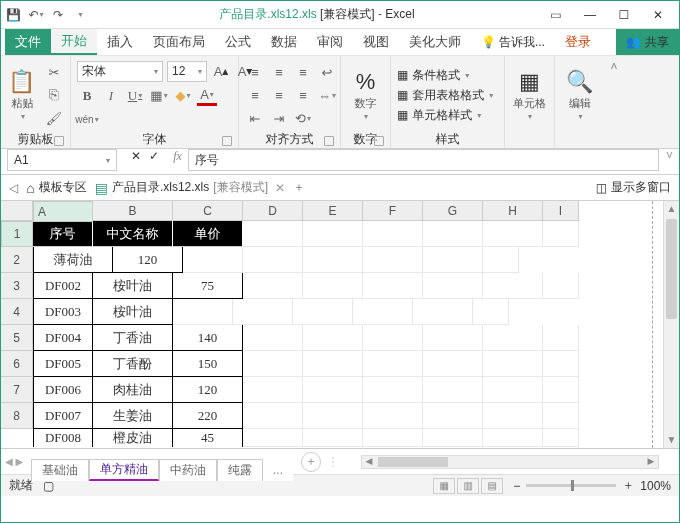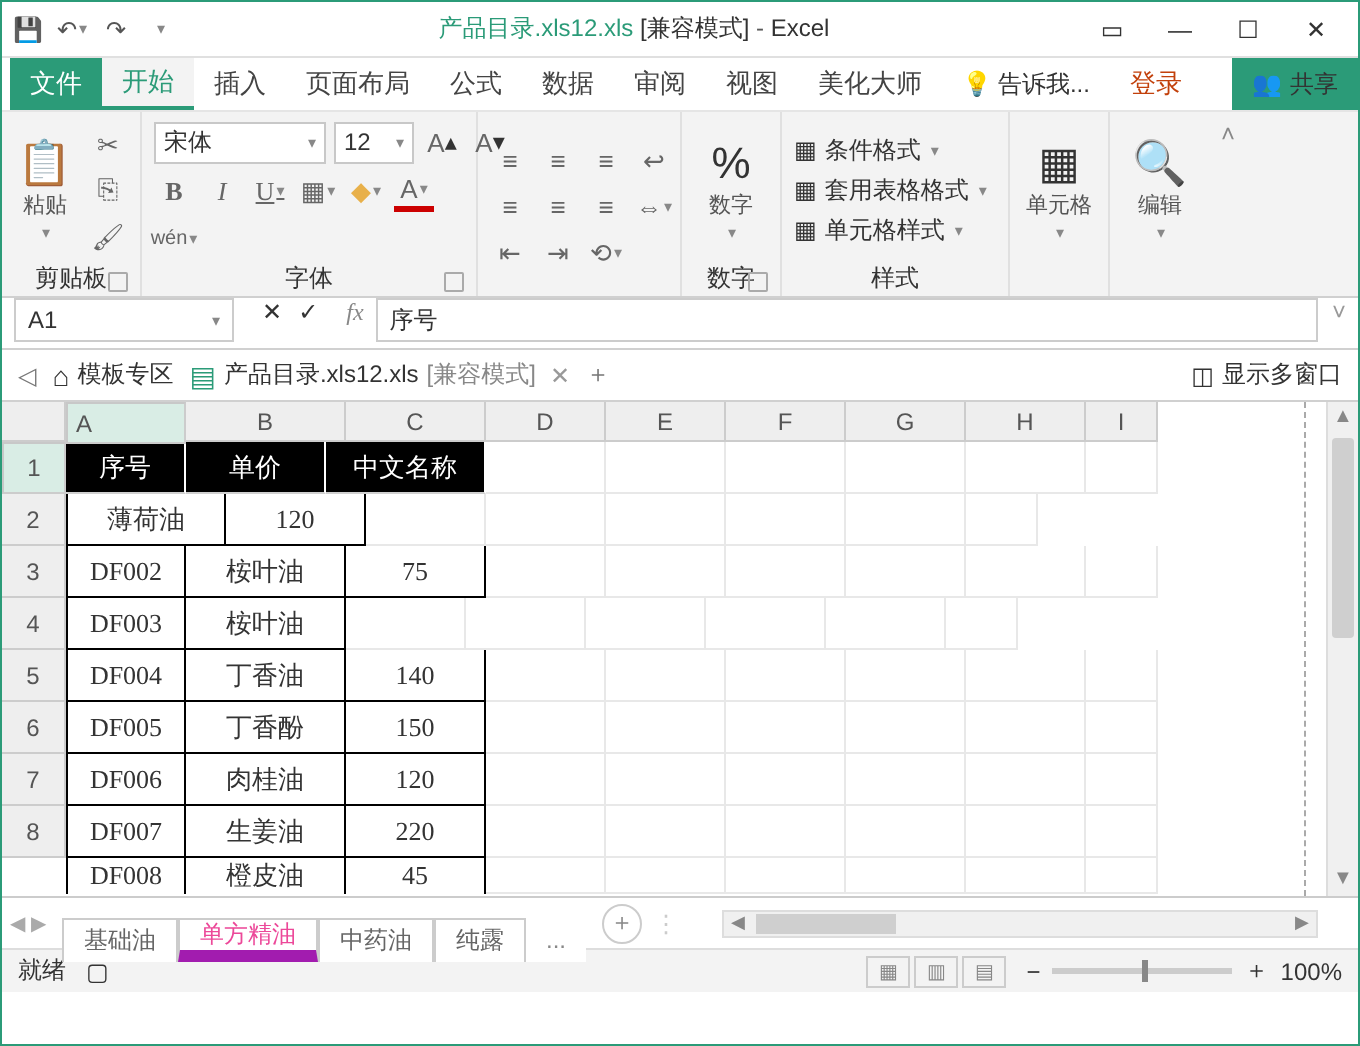--- a/index.html
+++ b/index.html
@@ -64,21 +64,21 @@
 .td.hdr:last-child{border-right:1px solid #000}
 .td.data{border:1px solid #000;border-top:none;border-left:none;justify-content:center}
 .tr .td.data:first-child{border-left:1px solid #000}
 .td.empty{border-right:1px solid #e8e8e8;border-bottom:1px solid #e8e8e8}
 .vscroll{position:absolute;right:0;top:0;width:16px;bottom:0;background:#f0f0f0;border-left:1px solid #ddd}
 .vscroll .up,.vscroll .down{height:16px;text-align:center;color:#888;font-size:10px;line-height:16px}
 .vscroll .thumb{position:absolute;left:2px;right:2px;top:18px;height:100px;background:#cfcfcf;border-radius:2px}
 .sheet-tabs{height:26px;background:#fff;display:flex;align-items:center;border-top:1px solid #ccc;padding-left:30px;position:relative}
 .stnav{position:absolute;left:4px;display:flex;gap:4px;color:#aaa;font-size:10px}
 .stab{padding:0 10px;height:22px;display:flex;align-items:center;border:1px solid #ccc;border-bottom:none;color:#666;font-size:12px;background:#fff;margin-top:16px}
-.stab.active{background:#fff;color:#ec4899;border-bottom:6px solid #a21caf;font-weight:normal}
+.stab.active{background:#fff;color:#4c1d95;border-bottom:2px solid #a21caf;font-weight:normal}
 .stab.more{border:none;color:#888}
 .newsheet{width:20px;height:20px;border:1px solid #ccc;border-radius:10px;display:flex;align-items:center;justify-content:center;color:#888;margin-left:8px}
 .hscroll{flex:1;margin:0 20px 0 16px;height:14px;background:#f0f0f0;position:relative;border:1px solid #ddd}
 .hscroll .l,.hscroll .r{position:absolute;width:14px;text-align:center;color:#888;font-size:9px;top:0}
 .hscroll .l{left:0}.hscroll .r{right:0}
 .hscroll .thumb{position:absolute;left:16px;width:70px;top:1px;bottom:1px;background:#cfcfcf}
 .status{height:22px;background:#f3f3f3;display:flex;align-items:center;padding:0 8px;border-top:1px solid #ddd;color:#666;font-size:11px}
 .status .mid{flex:1}
 .status .views{display:flex;gap:2px}
 .status .views span{width:22px;height:16px;border:1px solid #ccc;display:inline-flex;align-items:center;justify-content:center;font-size:10px;color:#888}
@@ -196,20 +196,21 @@
         <span class="ibtn">≡</span>
         <span class="ibtn">⇔<span class="dd">▾</span></span>
       </div>
       <div class="row">
         <span class="ibtn">⇤</span>
         <span class="ibtn">⇥</span>
         <span class="ibtn">⟲<span class="dd">▾</span></span>
       </div>
     </div>
       </div>
+    <div class="label"><span>对齐方式</span><span class="dlg"></span></div>
   </div>
 
   <div class="rgroup" style="width:50px">
     <div class="body">
       <div class="bigbtn">
         <span class="bicon">%</span>
         <span class="blbl">数字</span>
         <span class="dd">▾</span>
       </div>
     </div>
@@ -317,22 +318,22 @@
       <div class="rh">3</div>
       <div class="rh">4</div>
       <div class="rh">5</div>
       <div class="rh">6</div>
       <div class="rh">7</div>
       <div class="rh">8</div>
     </div>
   <div class="cells" id="cells">
       <div class="tr">
         <div class="td hdr" style="width: 60px;">序号</div>
+        <div class="td hdr" style="width: 80px;">中文名称</div>
         <div class="td hdr" style="width: 70px;">单价</div>
-        <div class="td hdr" style="width: 80px;">中文名称</div>
         <div class="td empty" style="width: 60px;"></div>
         <div class="td empty" style="width: 60px;"></div>
         <div class="td empty" style="width: 60px;"></div>
         <div class="td empty" style="width: 60px;"></div>
         <div class="td empty" style="width: 60px;"></div>
         <div class="td empty" style="width: 36px;"></div>
       </div>
       <div class="tr">
         <div class="td data" style="width: 80px;">薄荷油</div>
         <div class="td data" style="width: 70px;">120</div>

